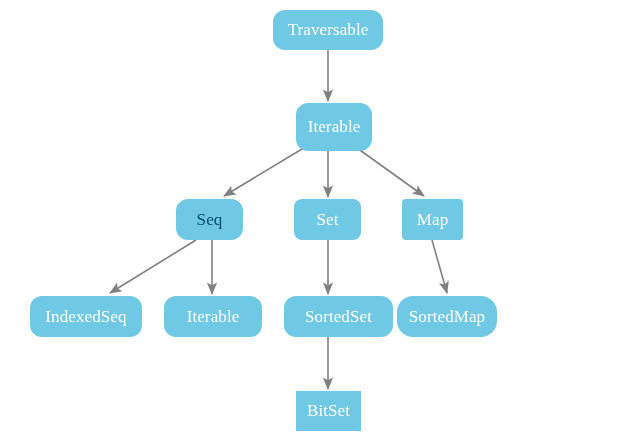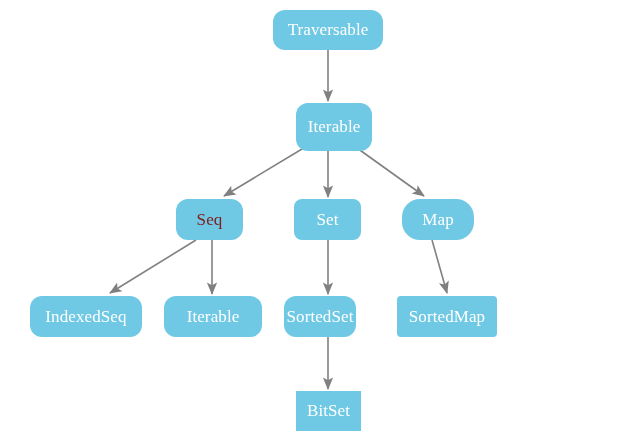--- a/index.html
+++ b/index.html
@@ -74,39 +74,39 @@
       </g>
   </svg>
 
   <div id="nodes-layer">
       <div class="node" style="left: 249px; top: 10px; width: 110px; height: 40px; background: rgb(111, 200, 228); color: rgb(255, 255, 255); border-radius: 12px;">
         <span class="node-label">Traversable</span>
       </div>
       <div class="node" style="left: 272px; top: 103px; width: 76px; height: 48px; background: rgb(111, 200, 228); color: rgb(255, 255, 255); border-radius: 12px;">
         <span class="node-label">Iterable</span>
       </div>
-      <div class="node" style="left: 152px; top: 199px; width: 67px; height: 41px; background: rgb(111, 200, 228); color: #7f1d1d; border-radius: 12px;">
+      <div class="node" style="left: 152px; top: 199px; width: 67px; height: 41px; background: rgb(111, 200, 228); color: #0c4a6e; border-radius: 12px;">
         <span class="node-label">Seq</span>
       </div>
       <div class="node" style="left: 270px; top: 199px; width: 67px; height: 41px; background: rgb(111, 200, 228); color: rgb(255, 255, 255); border-radius: 8px;">
         <span class="node-label">Set</span>
       </div>
-      <div class="node" style="left: 378px; top: 199px; width: 72px; height: 41px; background: rgb(111, 200, 228); color: rgb(255, 255, 255); border-radius: 18px; text-align: right;">
+      <div class="node" style="left: 378px; top: 199px; width: 61px; height: 41px; background: rgb(111, 200, 228); color: rgb(255, 255, 255); border-radius: 4px; text-align: right;">
         <span class="node-label">Map</span>
       </div>
       <div class="node" style="left: 6px; top: 296px; width: 112px; height: 41px; background: rgb(111, 200, 228); color: rgb(255, 255, 255); border-radius: 12px;">
         <span class="node-label">IndexedSeq</span>
       </div>
       <div class="node" style="left: 140px; top: 296px; width: 98px; height: 41px; background: rgb(111, 200, 228); color: rgb(255, 255, 255); border-radius: 12px;">
         <span class="node-label">Iterable</span>
       </div>
-      <div class="node" style="left: 260px; top: 296px; width: 72px; height: 41px; background: rgb(111, 200, 228); color: rgb(255, 255, 255); border-radius: 12px;">
+      <div class="node" style="left: 260px; top: 296px; width: 109px; height: 41px; background: rgb(111, 200, 228); color: rgb(255, 255, 255); border-radius: 12px;">
         <span class="node-label">SortedSet</span>
       </div>
-      <div class="node" style="left: 373px; top: 296px; width: 100px; height: 41px; background: rgb(111, 200, 228); color: rgb(255, 255, 255); border-radius: 4px;">
+      <div class="node" style="left: 373px; top: 296px; width: 100px; height: 41px; background: rgb(111, 200, 228); color: rgb(255, 255, 255); border-radius: 16px;">
         <span class="node-label">SortedMap</span>
       </div>
       <div class="node" style="left: 272px; top: 391px; width: 65px; height: 40px; background: rgb(111, 200, 228); color: rgb(255, 255, 255); border-radius: 0;">
         <span class="node-label">BitSet</span>
       </div>
     </div>
 
 </div>
 
 </body></html>

